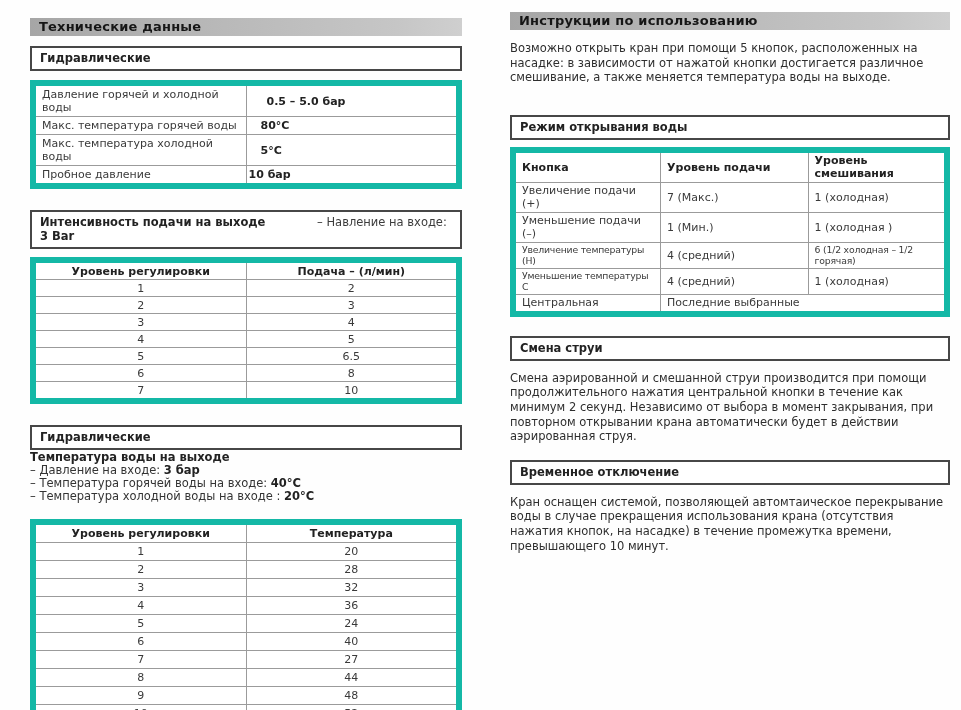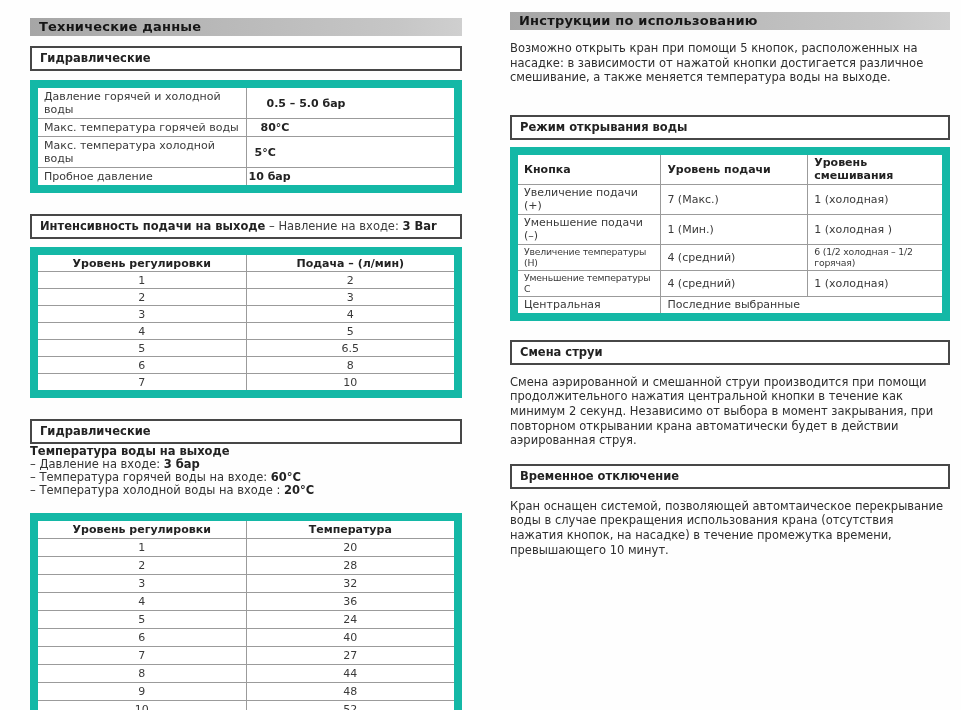--- a/index.html
+++ b/index.html
@@ -16,25 +16,25 @@
     background:linear-gradient(to right,#a6a6a6 0%,#b9b9b9 45%,#c6c6c6 85%,#cfcfcf 100%);
     font-size:13px; font-weight:bold; color:#161616;
     padding-left:9px; letter-spacing:.2px;
   }
 
   .titlebox {
     border:2px solid #474747; background:#fff;
     font-size:11.5px; font-weight:bold; color:#222;
     padding:3px 8px 4px;
   }
-  .titlebox .reg { font-weight:normal; color:#3c3c3c; }
+  .titlebox .reg { font-weight:normal; color:#3c3c3c;padding-left:48px; }
 
   table { width:100%; border-collapse:collapse; table-layout:fixed;
           font-size:11px; color:#3a3a3a; background:#fff; }
-  table { border:8px solid #14b8a6; }
+  table { border:6px solid #14b8a6; }
   td, th { border:1px solid #9b9b9b; padding:2px 6px; height:15px;
            font-weight:normal; text-align:left; vertical-align:middle; }
   th { font-weight:bold; color:#222; }
   .ctr td, .ctr th { text-align:center; }
   .val-bold td.v { font-weight:bold; color:#222; }
   td.small { font-size:9.3px; letter-spacing:-.2px;margin-top:24px; }
 
   .para { font-size:11.5px; line-height:14.6px; color:#2e2e2e; }
 
   .subt { font-size:11.5px; font-weight:bold; color:#222; }
@@ -88,21 +88,21 @@
           <tr>
         <td>Давление горячей и холодной воды</td>
         <td class="v" style="padding-left:20px">0.5 – 5.0 бар</td>
       </tr>
       <tr>
         <td>Макс. температура горячей воды</td>
         <td class="v" style="padding-left:14px">80°C</td>
       </tr>
       <tr>
         <td>Макс. температура холодной воды</td>
-        <td class="v" style="padding-left:8px">5°C</td>
+        <td class="v" style="padding-left:14px">5°C</td>
       </tr>
       <tr>
         <td>Пробное давление</td>
         <td class="v" style="padding-left:2px">10 бар</td>
       </tr>
     </tbody>
       </table>
 
     <div class="titlebox l-box2">
       <span>Интенсивность подачи на выходе</span><span class="reg"> – Навление на входе: </span><span>3 Bar</span>
@@ -151,21 +151,21 @@
 
     <div class="titlebox l-box3">
       <span>Гидравлические</span>
     </div>
 
     <div class="subt">Температура воды на выходе</div>
     <div class="bullet">
       <span>– Давление на входе: </span><span class="bv">3 бар</span>
     </div>
     <div class="bullet">
-      <span>– Температура горячей воды на входе: </span><span class="bv">60°C</span>
+      <span>– Температура горячей воды на входе: </span><span class="bv">40°C</span>
     </div>
     <div class="bullet">
       <span>– Температура холодной воды на входе : </span><span class="bv">20°C</span>
     </div>
 
     <table class="l-table3 ctr">
       <colgroup>
           <col style="width:50%">
           <col style="width:50%">
         </colgroup>

